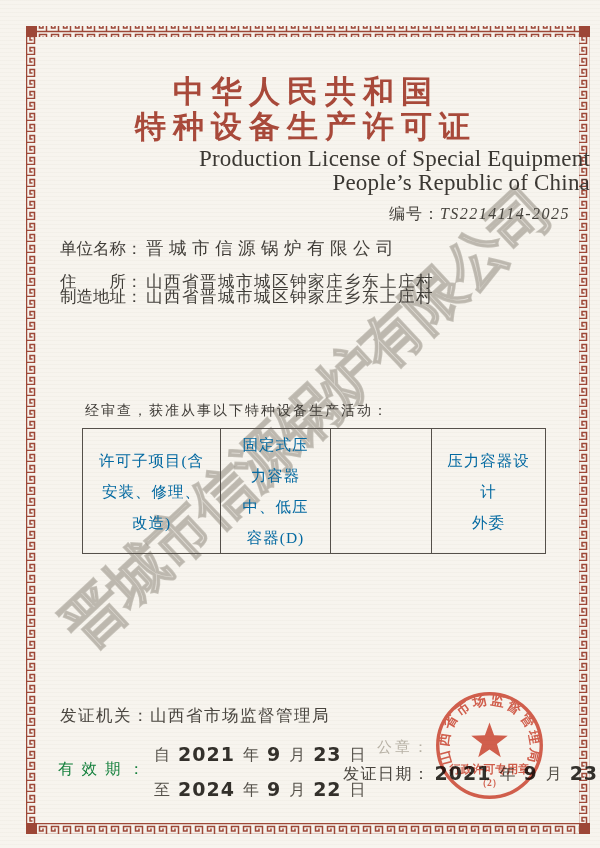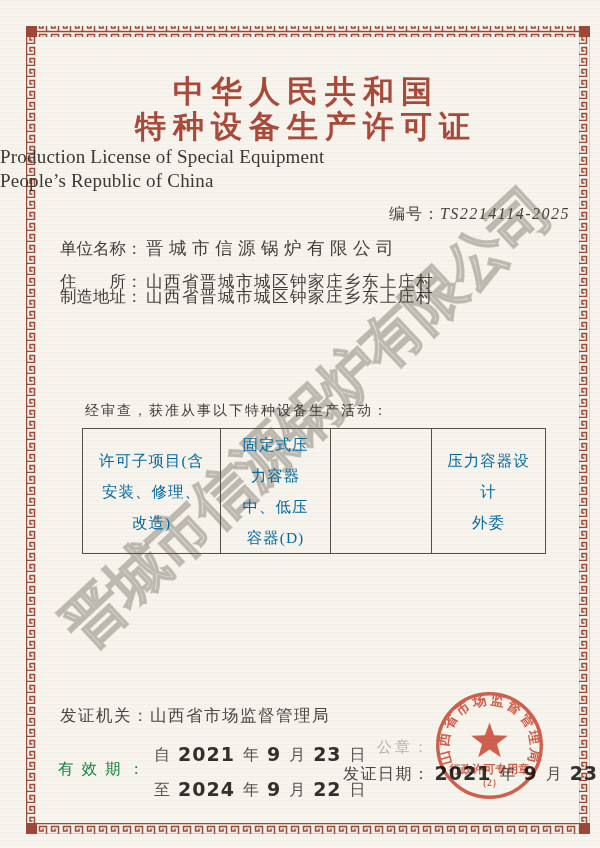--- a/index.html
+++ b/index.html
@@ -19,21 +19,21 @@
     position:absolute;left:-10px;top:388px;width:620px;z-index:0;
     text-align:center;white-space:nowrap;
     font-size:60px;font-weight:700;letter-spacing:-2px;line-height:1.2;
     color:rgba(172,166,156,0.30);
     -webkit-text-stroke:1.5px rgba(160,154,144,0.55);
     transform:rotate(-43deg);
   }
   
   .cn-title{left:0;width:612px;text-align:center;font-weight:700;
     font-size:31px;letter-spacing:7px;color:#a8493a;z-index:2;}
-  .en-title{left:0;width:590px;text-align:left;font-size:19px;
+  .en-title{left:0;width:590px;text-align:right;font-size:23px;
     letter-spacing:0.2px;color:#3b3833;z-index:2;}
   .serial{right:30px;top:206px;font-size:16px;letter-spacing:1px;color:#46433d;z-index:2;}
   .serial .num{letter-spacing:1.5px;font-style:italic;}
   
   .field{left:60px;font-size:16.5px;z-index:2;color:#403d38;}
   .field .lbl{display:inline-block;width:86px;font-family:Liberation Mono, monospace;}
   .field .val{letter-spacing:1.5px;}
   .field .val.wide{font-size:17.5px;letter-spacing:5.5px;}
   .note{left:85px;top:404px;font-size:14px;letter-spacing:2px;color:#403d38;z-index:2;}
   

